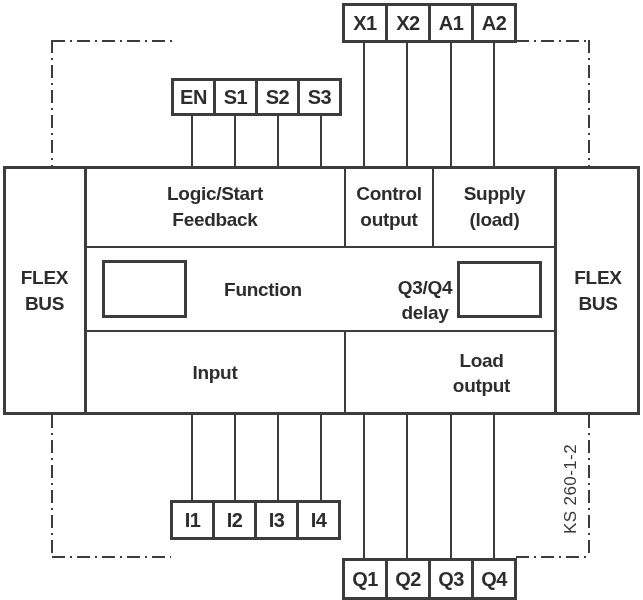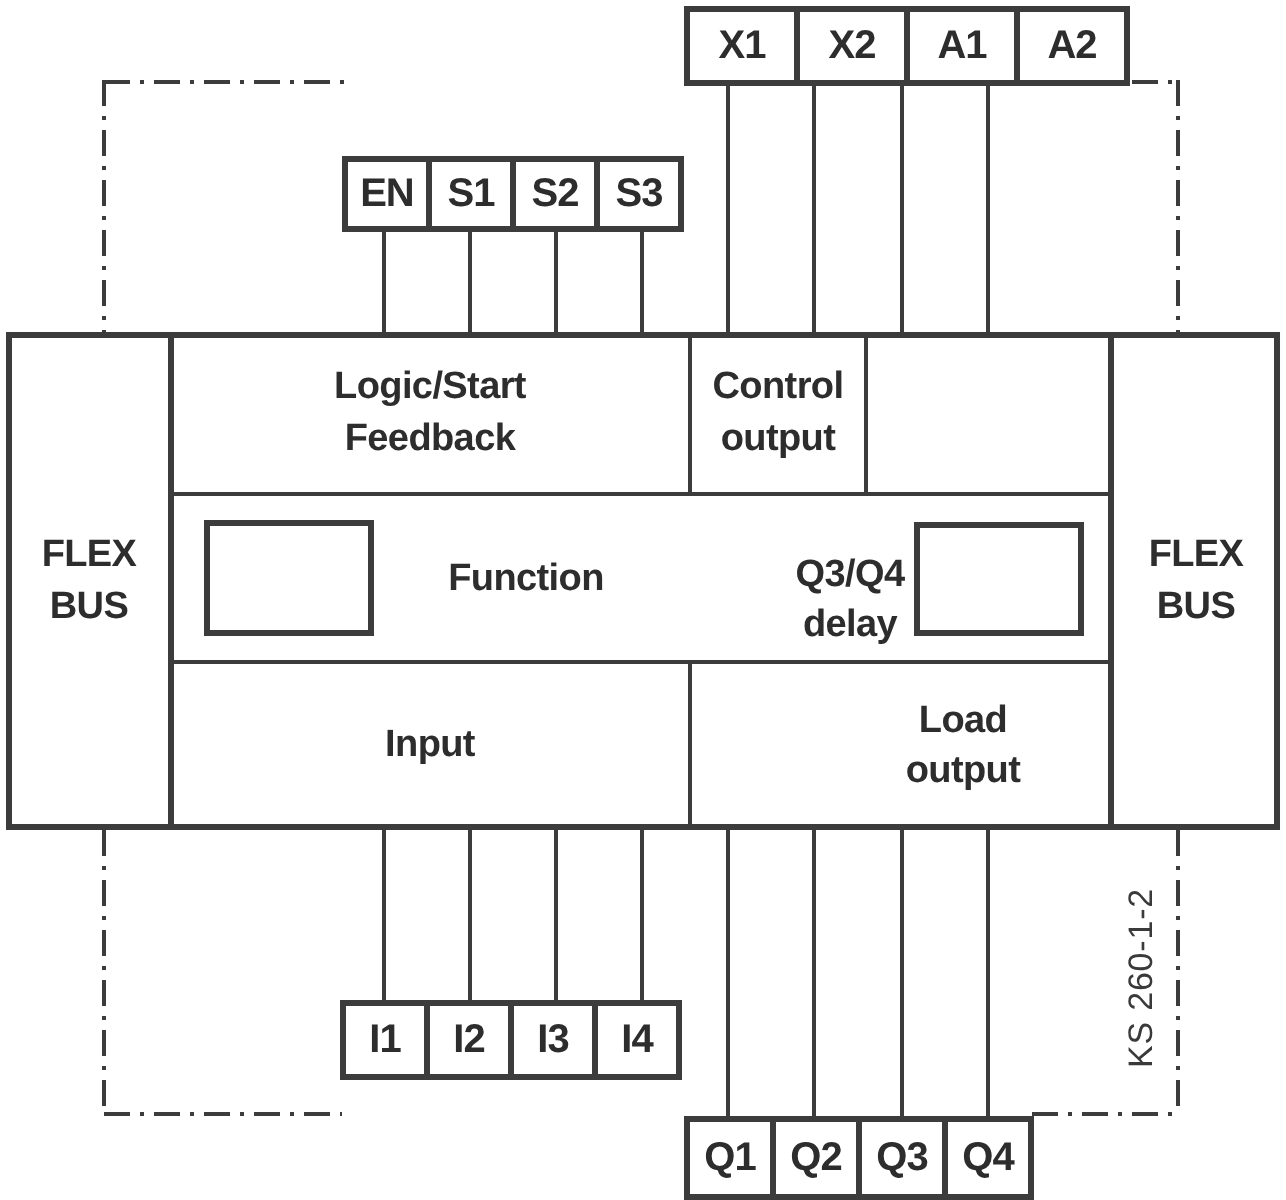--- a/index.html
+++ b/index.html
@@ -44,21 +44,21 @@
     box-sizing:border-box;
   }
   
   .trow{position:absolute;display:flex;}
   .tbox{
     box-sizing:border-box;border:3px solid var(--line);background:var(--bg);
     display:flex;align-items:center;justify-content:center;
     font-weight:bold;font-size:20px;letter-spacing:-0.5px;color:var(--text);
   }
   .tbox + .tbox{margin-left:-3px;}
-  .trow-outer .tbox{width:58px;height:40px;}
+  .trow-outer .tbox{width:46px;height:40px;}
   .trow-inner-top .tbox{width:45px;height:38px;margin-top:36px;}
   .trow-inner-bottom .tbox{width:45px;height:40px;}
   .trow-outer-bottom .tbox{width:46px;height:42px;}
   
   #side-label{
     position:absolute;left:501px;top:479px;width:140px;height:20px;
     transform:rotate(-90deg);transform-origin:center;
     display:flex;align-items:center;justify-content:center;
     font-size:17px;font-weight:400;letter-spacing:0.4px;color:#3a3a3a;
     white-space:nowrap;
@@ -107,20 +107,22 @@
   <div class="divider" style="left:344px;top:332px;width:2px;height:83px;"></div>
 
   <div class="cell" style="left:3px;top:166px;width:83px;height:249px;">FLEX
 BUS</div>
   <div class="cell" style="left:556px;top:166px;width:84px;height:249px;">FLEX
 BUS</div>
   <div class="cell" style="left:86px;top:166px;width:258px;height:81px;">Logic/Start
 Feedback</div>
   <div class="cell" style="left:346px;top:166px;width:86px;height:81px;">Control
 output</div>
+  <div class="cell" style="left:434px;top:166px;width:121px;height:81px;">Supply
+(load)</div>
   <div class="cell" style="left:187px;top:260px;width:128px;height:60px;padding-left:12px;">Function</div>
   <div class="cell" style="left:363px;top:248px;width:124px;height:104px;">Q3/Q4
 delay</div>
   <div class="cell" style="left:86px;top:332px;width:258px;height:82px;">Input</div>
   <div class="cell" style="left:346px;top:332px;width:209px;height:82px;margin-left:31px;">Load
 output</div>
 
   <div class="mini-rect" style="left:102px;top:260px;width:85px;height:58px;"></div>
   <div class="mini-rect" style="left:457px;top:261px;width:85px;height:57px;"></div>
 

